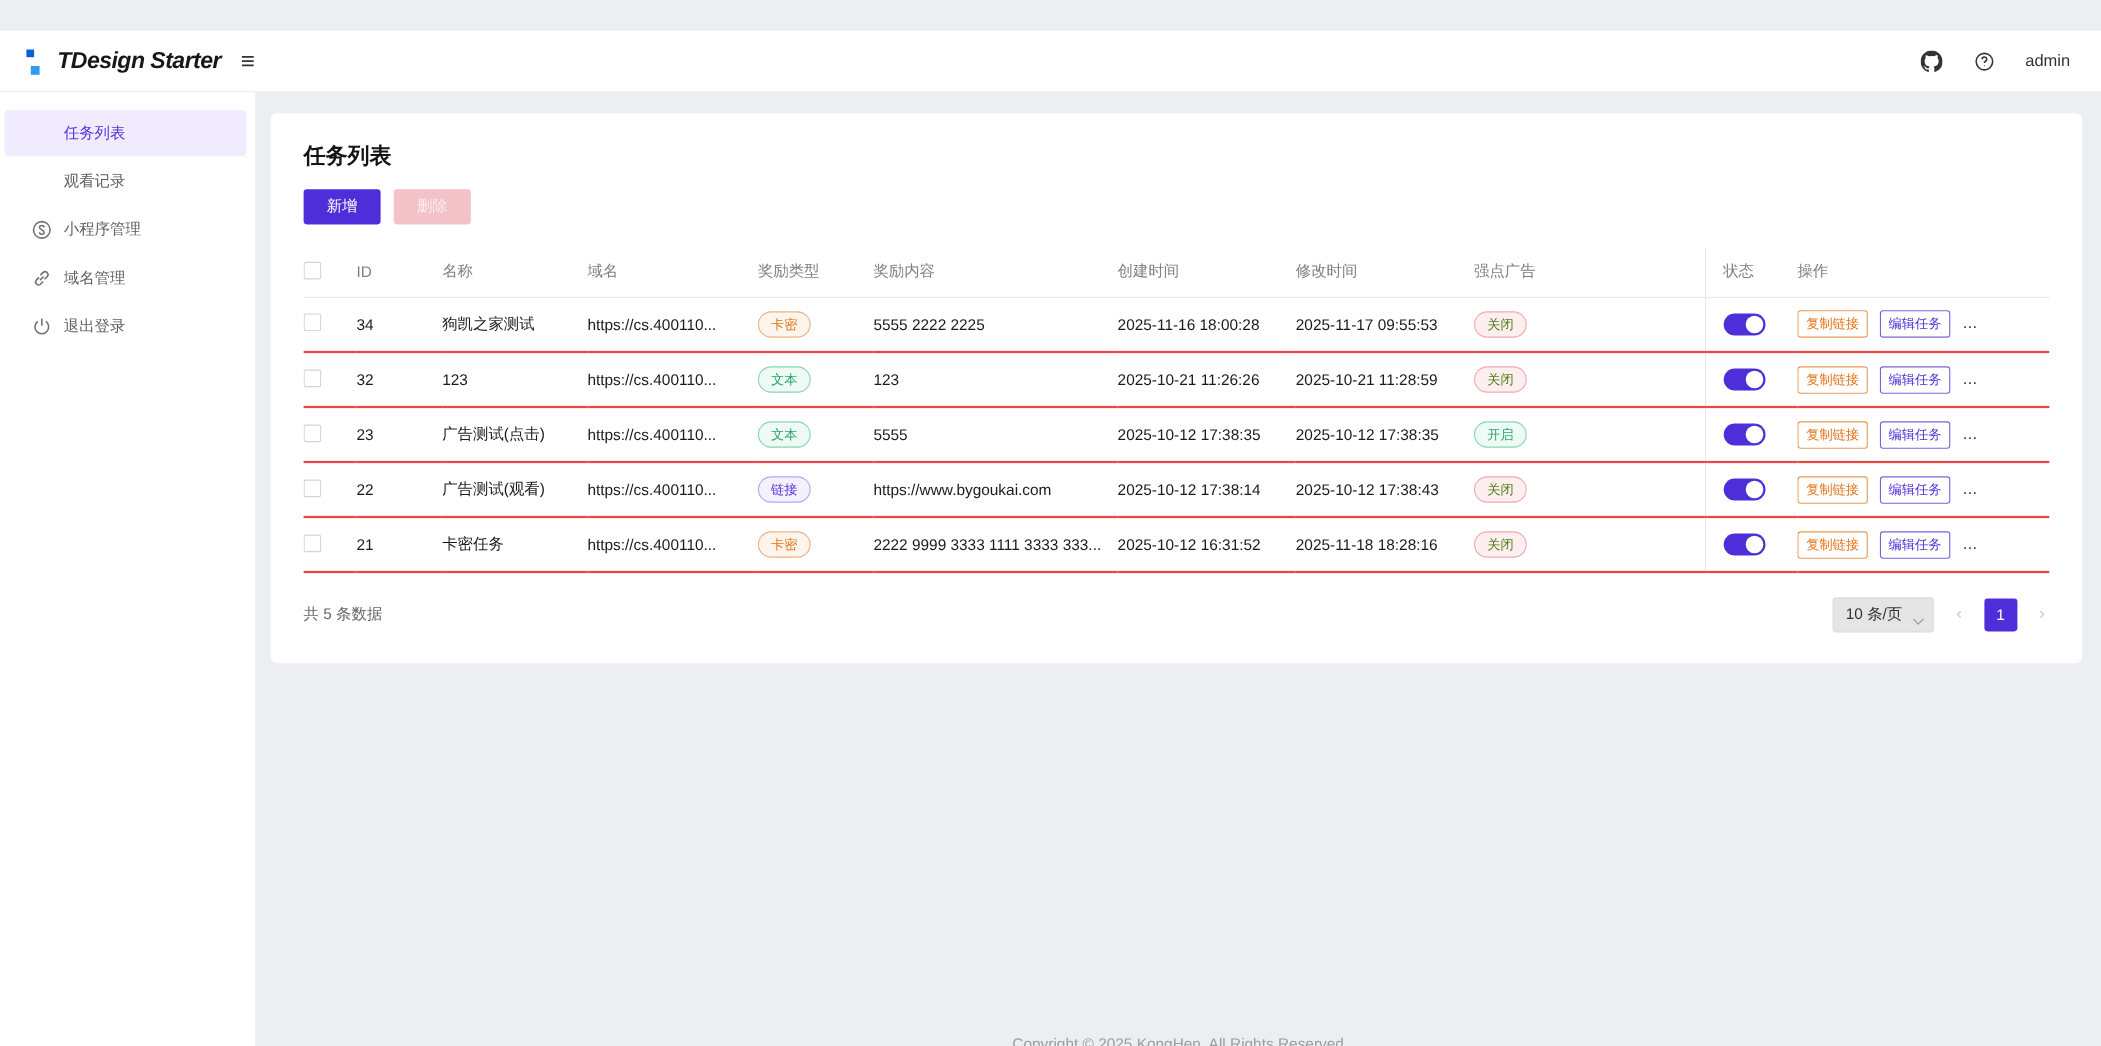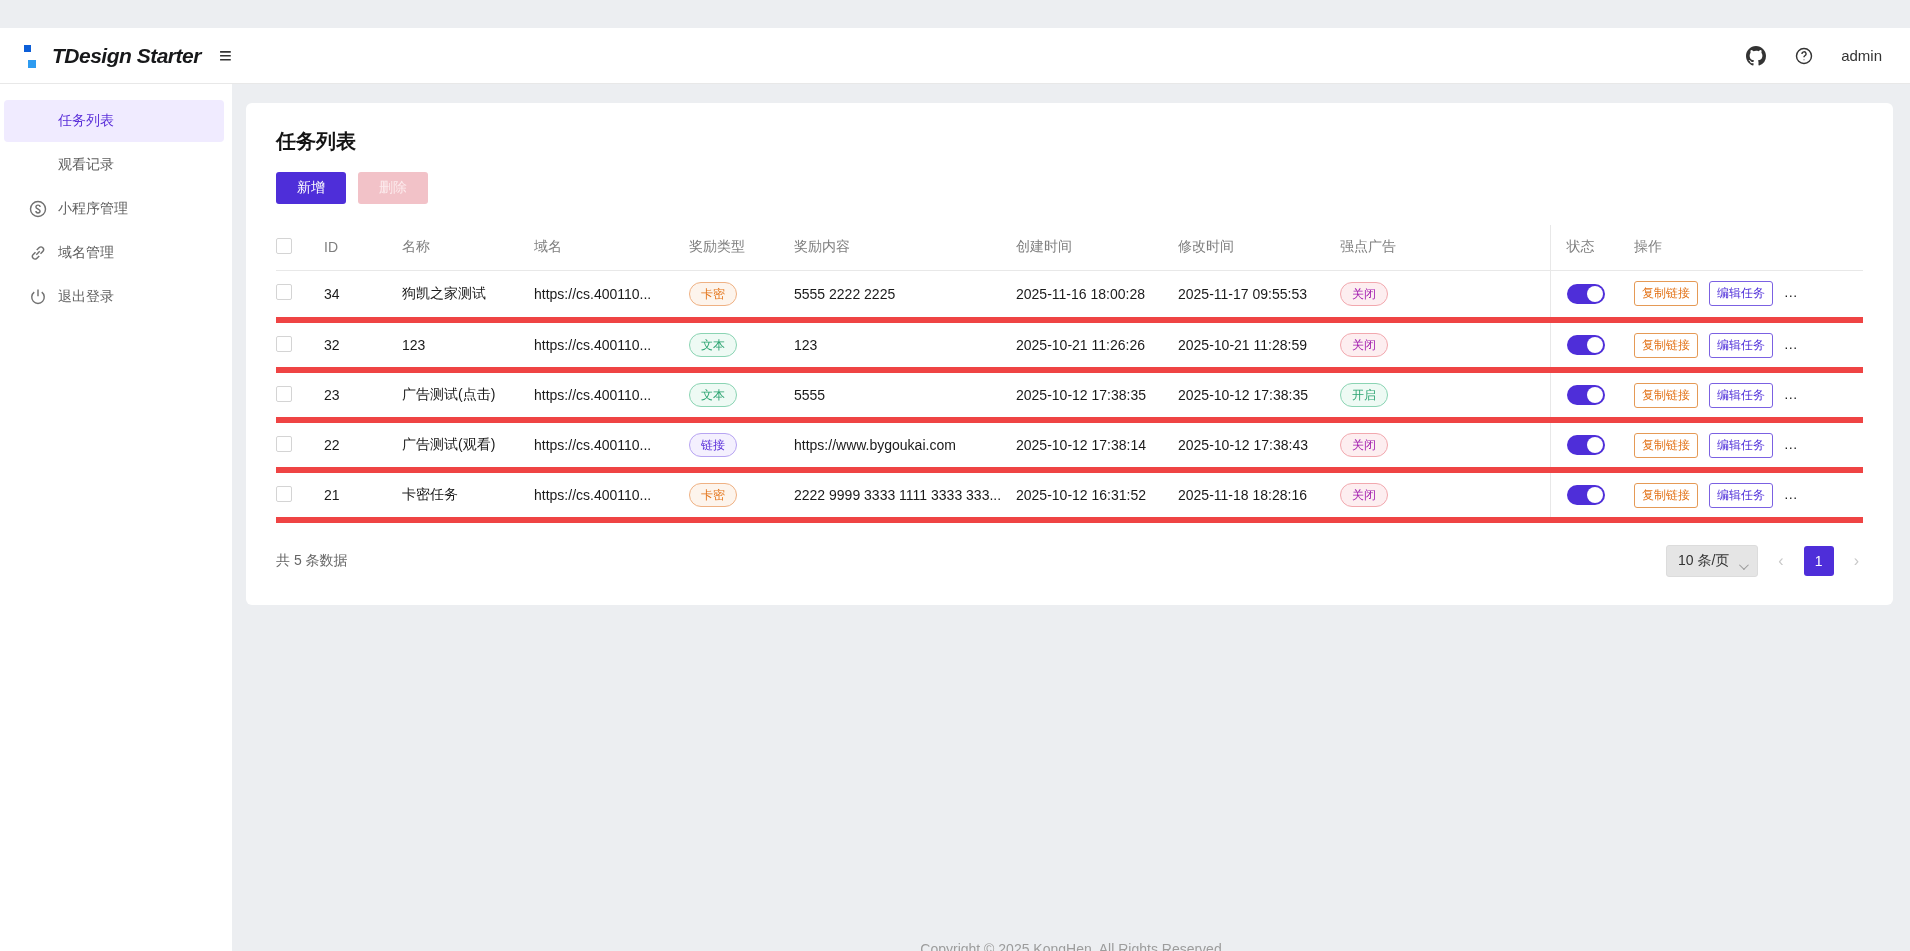--- a/index.html
+++ b/index.html
@@ -34,28 +34,28 @@
   .card { background:#fff; border-radius:6px; margin:19px 17px 0 14px; padding:25px 30px 28px; }
   .page-title { font-size:20px; font-weight:700; color:#141414; }
   .btn-row { display:flex; gap:12px; margin:17px 0 21px; }
   .btn { height:32px; padding:0 21px; border:none; border-radius:3px; font-size:14px; font-family:Liberation Serif, serif; cursor:pointer; }
   .btn-primary { background:#4e2ed9; color:#fff; }
   .btn-danger-disabled { background:#f2c2c8; color:#fcebed; cursor:not-allowed; }
 
   
   table { width:100%; border-collapse:collapse; table-layout:fixed; font-size:14px; }
   thead th { font-weight:400; color:#7f7f7f; text-align:left; height:45px; border-bottom:1px solid #e8e8e8; padding-right:10px; white-space:nowrap; overflow:hidden; }
-  tbody td { height:50px; border-bottom:6px solid #ef4444; padding-right:12px; white-space:nowrap; overflow:hidden; text-overflow:ellipsis; color:#1a1a1a; }
+  tbody td { height:50px; border-bottom:2px solid #ef4444; padding-right:12px; white-space:nowrap; overflow:hidden; text-overflow:ellipsis; color:#1a1a1a; }
   .col-status-b { border-left:1px solid #e8e8e8; padding-left:16px !important; }
   .checkbox { width:16px; height:16px; border:1px solid #d4d4d4; border-radius:2px; background:#fff; cursor:pointer; display:inline-block; }
   .tag { display:inline-block; padding:1px 11px; border-radius:999px; font-size:12px; line-height:20px; border:1px solid; }
   .tag-orange { color:#e37318; border-color:#efb183; background:#fdf4ec; }
   .tag-green  { color:#2ba471; border-color:#8ad4b3; background:#eefaf4; }
   .tag-purple { color:#5a2fd9; border-color:#b7a4f2; background:#f4f0fe; }
-  .tag-red    { color:#a21caf; border-color:#f2a8ae; background:#fdeef0; }
+  .tag-red    { color:#4d7c0f; border-color:#f2a8ae; background:#fdeef0; }
   .toggle { width:38px; height:20px; border-radius:10px; background:#4e2ed9; position:relative; cursor:pointer; display:inline-block; vertical-align:middle; }
   .toggle::after { content:""; position:absolute; right:2px; top:2px; width:16px; height:16px; border-radius:50%; background:#fff; }
   .act { font-size:12px; font-family:inherit; padding:3px 7px; border-radius:3px; background:#fff; border:1px solid; margin-right:7px; cursor:pointer; }
   .act-copy { color:#e37318; border-color:#e59a56; }
   .act-edit { color:#4e2ed9; border-color:#7b61e2; }
   .act-view { color:#e34d59; border-color:#ea8b93; }
 
   
   .pagi-row { display:flex; justify-content:space-between; align-items:center; margin-top:22px; }
   .total-text { font-size:14px; color:#666; }

